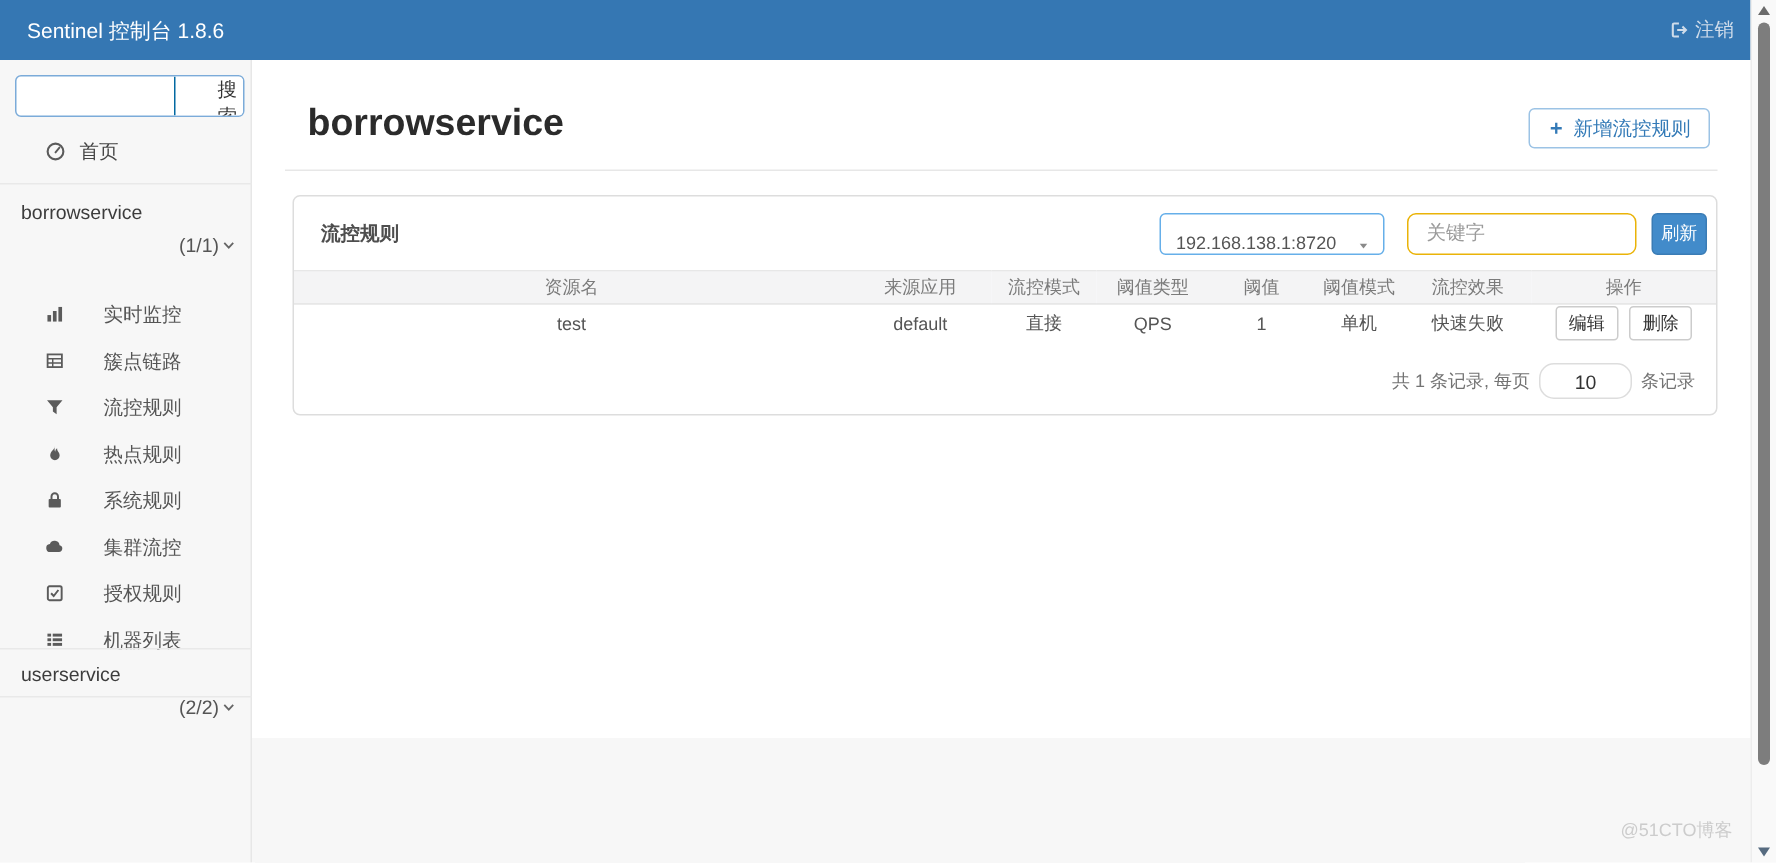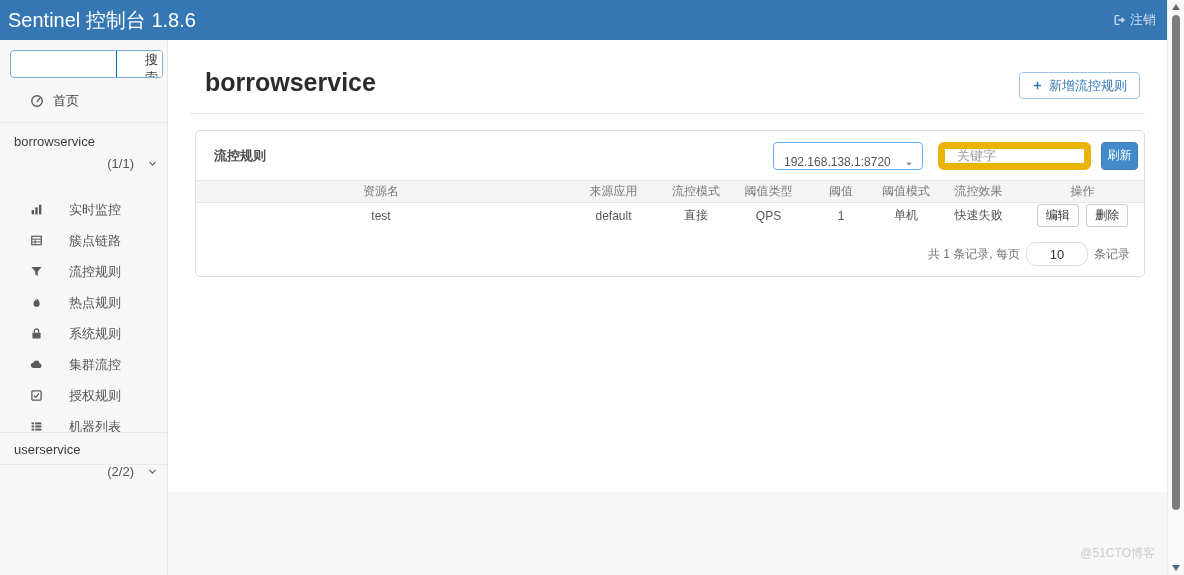--- a/index.html
+++ b/index.html
@@ -1,42 +1,42 @@
 <!DOCTYPE html>
 <html><head>
 <meta charset="utf-8">
 <style>
   * { margin:0; padding:0; box-sizing:border-box; }
   html,body { width:1184px; height:575px; overflow:hidden; }
   body { font-family:"Liberation Sans","DejaVu Sans",sans-serif; background:#f7f7f7; position:relative; }
 
   
   .navbar { position:absolute; left:0; top:0; width:1184px; height:40px; background:#3577b3; z-index:5; }
-  .brand { position:absolute; left:8px; top:0; line-height:40px; font-size:20px; color:#ffffff; }
+  .brand { position:absolute; left:18px; top:0; line-height:40px; font-size:14px; color:#ffffff; }
   .logout { position:absolute; right:28px; top:0; height:40px; display:flex; align-items:center; gap:4px;
             color:#cfdcea; font-size:13px; cursor:pointer; }
   .logout svg { width:14px; height:14px; }
 
   
   .sidebar { position:absolute; left:0; top:40px; width:168px; height:535px; background:#f7f7f7;
              border-right:1px solid #e7e7e7; }
   .search-group { position:absolute; left:10px; top:10px; width:153px; height:28px; background:#fff;
                   border:1px solid #7babd9; border-radius:4px; display:flex; overflow:hidden; }
   .search-group input { flex:1; min-width:0; border:none; outline:none; padding:0 8px; font-size:18px; color:#333;
                         font-family:inherit;margin-top:32px; }
   .search-group input::placeholder { color:#9b9b9b; }
   .search-btn { width:46px; border:none; border-left:1px solid #0369a1; background:#fff; font-size:13px;
                 color:#333; cursor:pointer; font-family:inherit;padding-left:24px; }
   .side-item { display:flex; align-items:center; gap:9px; font-size:13px; color:#454545; cursor:pointer; }
   .side-home { position:absolute; left:30px; top:52px; }
   .side-item svg { width:14px; height:14px; flex:0 0 auto; }
   .divider { position:absolute; left:0; width:168px; border-top:1px solid #e9e9e9; }
   .group-head { position:absolute; left:0; width:167px; height:26px; padding:0 9px 0 14px; display:flex;
                 align-items:center; justify-content:space-between; font-size:13px; color:#3c3c3c; cursor:pointer; }
-  .group-count { display:flex; align-items:center; gap:13px; color:#555;margin-top:44px; }
+  .group-count { display:flex; align-items:center; gap:1px; color:#555;margin-top:44px; }
   .group-count svg { width:11px; height:11px; }
   .sub-list { position:absolute; left:0; top:154px; width:167px; }
   .sub-item { height:31px; padding-left:30px; display:flex; align-items:center; gap:26px; font-size:13px;
               color:#555; cursor:pointer; }
   .sub-item svg { width:13px; height:13px; }
 
   
   .main { position:absolute; left:168px; top:40px; width:1016px; height:452px; background:#ffffff; }
   .page-title { position:absolute; left:37px; top:28px; font-size:25px; font-weight:bold; color:#2b2b2b; }
   .add-btn { position:absolute; top:32px; right:44px; height:27px; padding:0 12px; background:#fff;
@@ -46,22 +46,22 @@
   .title-hr { position:absolute; left:22px; right:39px; top:73px; border-top:1px solid #e7e7e7; }
 
   .panel { position:absolute; left:27px; top:90px; width:950px; height:147px; background:#fff;
            border:1px solid #ddd; border-radius:5px; }
   .panel-head { display:flex; align-items:center; padding:10px 6px 10px 18px; height:49px; }
   .panel-title { font-size:13px; font-weight:bold; color:#4e4e4e; margin-right:auto; }
   .machine-select { width:150px; height:28px; border:1px solid #66afe9; border-radius:4px; background:#fff;
                     display:flex; align-items:flex-end; padding:0 8px 0 10px; margin-right:15px; cursor:pointer; }
   .machine-select .val { flex:1; font-size:12px; color:#555; white-space:nowrap; }
   .machine-select svg { width:10px; height:10px; }
-  .keyword-input { width:153px; height:28px; border:7px solid #eab308; border-radius:6px; padding:0 12px;
-                   font-size:13px; color:#333; outline:none; margin-right:10px; font-family:Liberation Serif, serif; }
+  .keyword-input { width:153px; height:28px; border:1px solid #eab308; border-radius:6px; padding:0 12px;
+                   font-size:13px; color:#333; outline:none; margin-right:10px; font-family:Liberation Mono, monospace; }
   .keyword-input::placeholder { color:#9b9b9b; }
   .refresh-btn { width:37px; height:28px; background:#428bca; border:1px solid #3a7cb5; border-radius:4px;
                  color:#fff; font-size:12px; cursor:pointer; font-family:inherit; }
 
   table.rules { width:100%; border-collapse:collapse; table-layout:fixed; }
   .rules thead tr { background:#f4f4f5; }
   .rules th { font-weight:normal; font-size:12px; color:#7b7b7b; text-align:center; padding:2px 6px;
               border-top:1px solid #e7e7e7; border-bottom:1px solid #e7e7e7; height:18px; }
   .rules td { font-size:12px; color:#555; text-align:center; padding:1px 6px; }
   .mini-btn { padding:2px 8px; font-size:12px; color:#333; background:#fff; border:1px solid #ccc;

